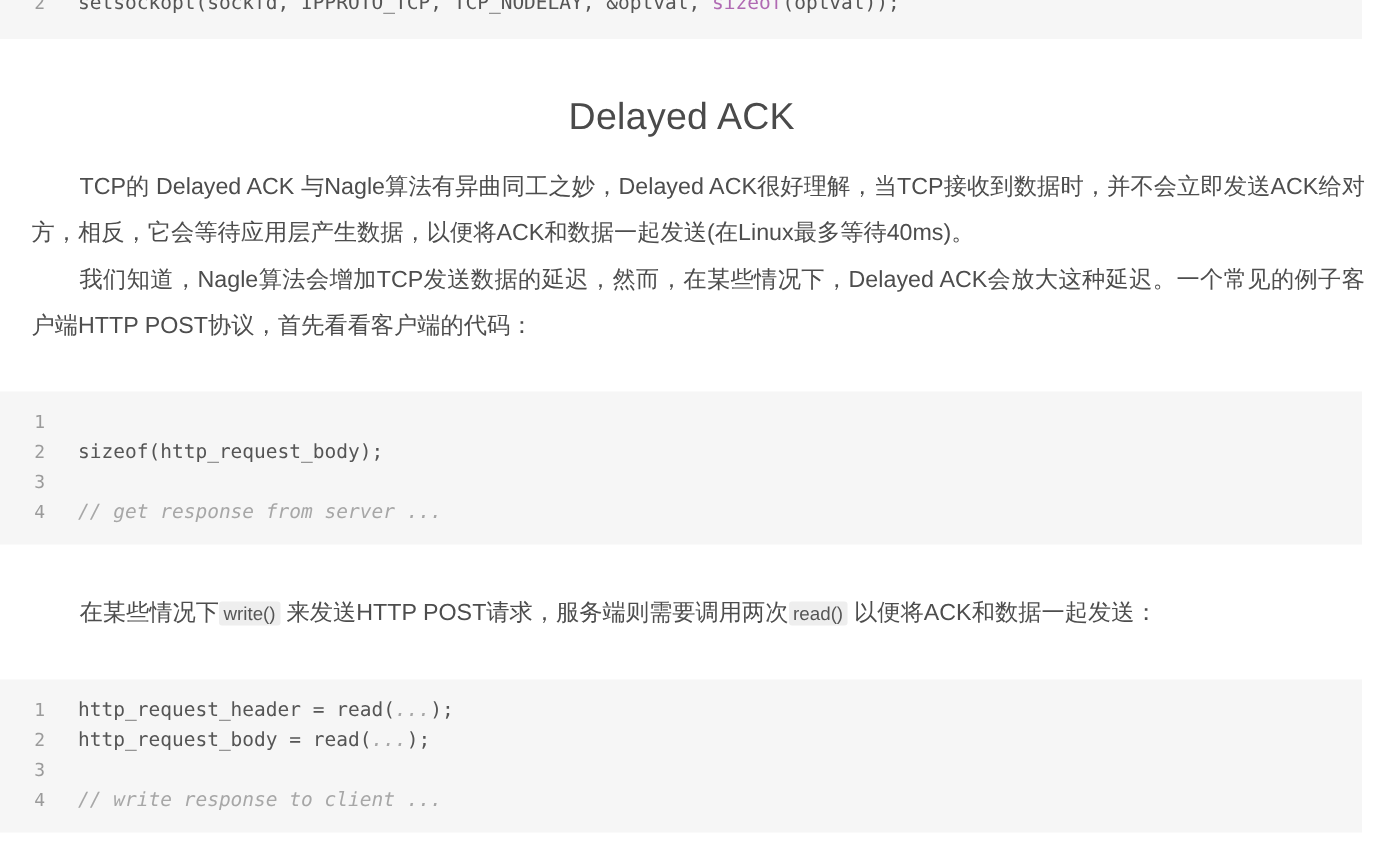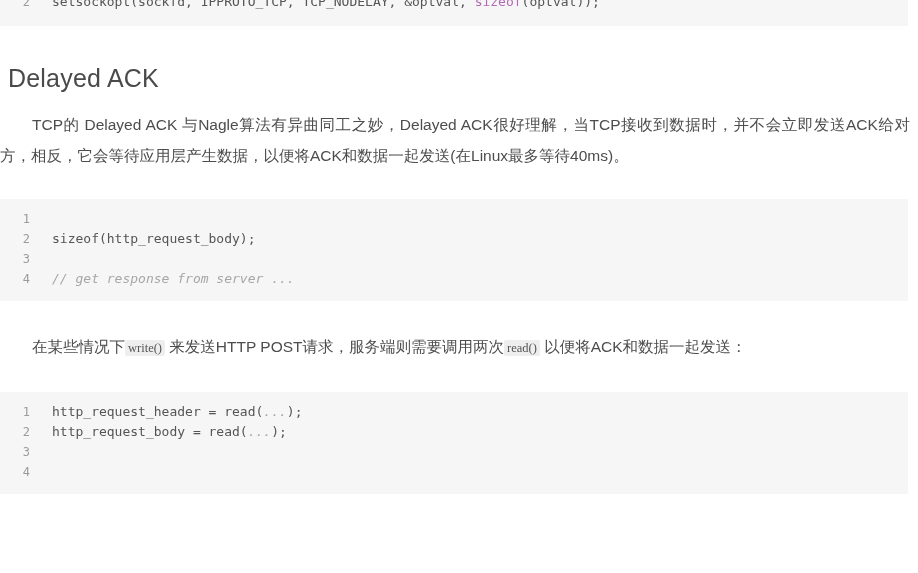--- a/index.html
+++ b/index.html
@@ -61,36 +61,37 @@
 
   
   h2.section-title {
     font-family: "Liberation Sans", "DejaVu Sans", sans-serif;
     font-weight: 400;
     font-size: 25px;
     color: #4a4a4a;
     margin: 0;
     padding: 0 17px 0 8px;
     letter-spacing: 0.2px;
+    text-align: center;
   }
 
   p.para {
     font-size: 15.5px;
     line-height: 31px;
     color: #4d4d4d;
     margin: 0;
-    padding: 0 8px 0 0;
+    padding: 0 8px 0 21px;
     text-indent: 32px;
     text-align: justify;
     word-break: break-word;
   }
   p.para.noindent { text-indent: 32px; }
 
   code.inline {
-    font-family: Liberation Serif, serif;
+    font-family: Liberation Sans, sans-serif;
     background: #eeeeee;
     color: #555555;
     font-size: 12.5px;
     padding: 1px 3px;
     border-radius: 2px;
     margin-top: 32px;
   }
 
   
   .sp-after-code1 { height: 38px; }
@@ -112,20 +113,21 @@
   </div>
 
   <div class="sp-after-code1"></div>
 
   <h2 class="section-title">Delayed ACK</h2>
 
   <div class="sp-after-title"></div>
 
   <p class="para">TCP的 Delayed ACK 与Nagle算法有异曲同工之妙，Delayed ACK很好理解，当TCP接收到数据时，并不会立即发送ACK给对方，相反，它会等待应用层产生数据，以便将ACK和数据一起发送(在Linux最多等待40ms)。</p>
 
+  <p class="para">我们知道，Nagle算法会增加TCP发送数据的延迟，然而，在某些情况下，Delayed ACK会放大这种延迟。一个常见的例子客户端HTTP POST协议，首先看看客户端的代码：</p>
 
   <div class="sp-before-code2"></div>
 
   <div class="codeblock">
     <div class="code-line">
       <span class="ln">1</span>
     </div>
     <div class="code-line">
       <span class="ln">2</span>
       <span class="code-text">sizeof(http_request_body);</span>
@@ -154,16 +156,17 @@
     <div class="code-line">
       <span class="ln">2</span>
       <span class="code-text"><span>http_request_body = read(</span><span class="cmt">...</span><span>);</span></span>
     </div>
     <div class="code-line">
       <span class="ln">3</span>
       <span class="code-text"></span>
     </div>
     <div class="code-line">
       <span class="ln">4</span>
+      <span class="code-text cmt">// write response to client ...</span>
     </div>
   </div>
 
 </div>
 
 </body></html>

